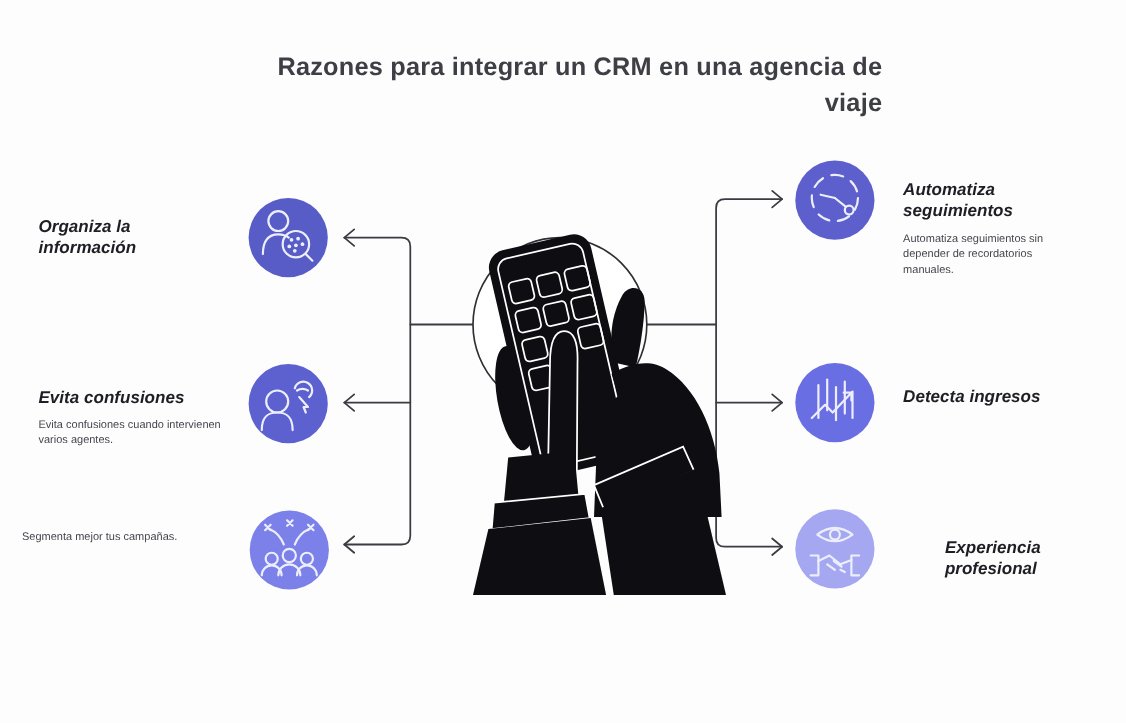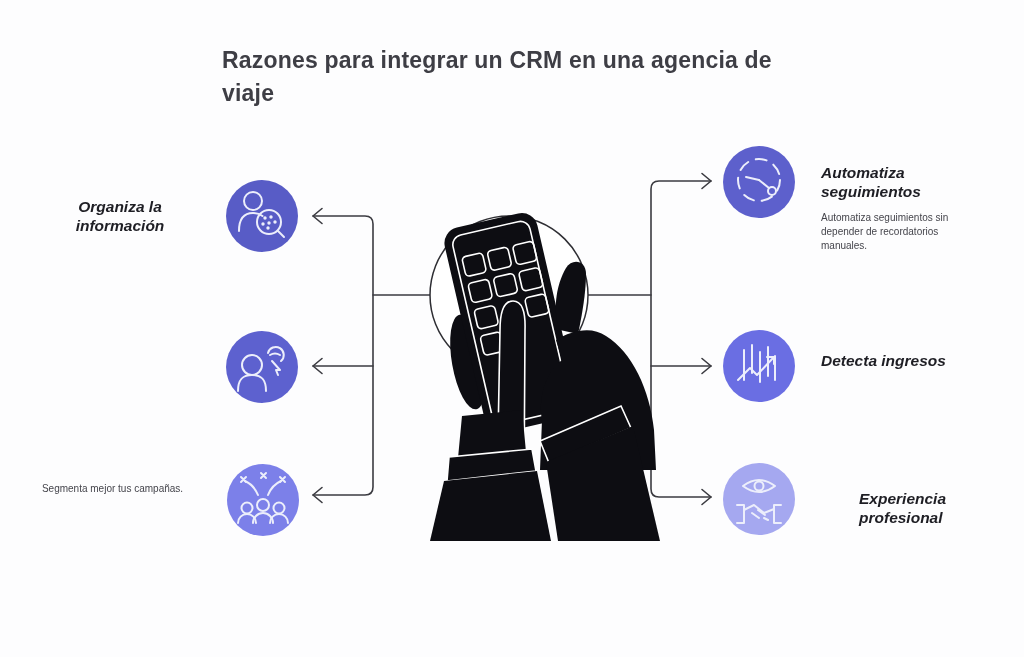--- a/index.html
+++ b/index.html
@@ -2,28 +2,28 @@
 <html><head>
 <meta charset="utf-8">
 <style>
   html,body{margin:0;padding:0;background:#ffffff;}
   .canvas{
     position:relative; width:1024px; height:657px; background:#fdfdfe;
     font-family:"Liberation Sans", sans-serif; overflow:hidden;
   }
   .title{
     position:absolute; left:222px; top:44px; width:580px; margin:0;
-    text-align:left; font-size:23px; font-weight:bold; color:#3e3e45;
+    text-align:right; font-size:23px; font-weight:bold; color:#3e3e45;
     line-height:1.42; letter-spacing:.2px;
   }
   .overlay{position:absolute; left:0; top:0;}
   .tb{position:absolute;}
   .tb h3{margin:0 0 9px 0; font-size:15.5px; font-weight:bold; color:#1e1e24; line-height:1.25;font-style:italic;}
   .tb p{margin:0; font-size:10px; color:#45454c; line-height:1.4;}
-  .tb.right-align{text-align:center;}
+  .tb.right-align{text-align:left;}
   .circ{position:absolute; width:72px; height:72px; border-radius:50%;}
   .circ svg{position:absolute; left:0; top:0;}
   .ic{stroke:#eceefb; fill:none; stroke-width:2; stroke-linecap:round; stroke-linejoin:round;}
   .ic-fill{fill:#eceefb; stroke:none;}
   .conn{stroke:#3b3b41; stroke-width:1.6; fill:none; stroke-linecap:round; stroke-linejoin:round;}
 </style>
 </head>
 <body>
 
 <div class="canvas">
@@ -86,20 +86,24 @@
       <path d="M449 457 L532 449 L536 471 L447 481 Z" fill="#0d0d12" stroke="#fff" stroke-width="1.6"></path>
       <path d="M444 481 L537 471 L551 541 L430 541 Z" fill="#0d0d12"></path>
 
       <path d="M540 441 L621 406 L631 428 L549 463 Z" fill="#0d0d12" stroke="#fff" stroke-width="1.6"></path>
       <path d="M546 462 L633 426 L660 541 L558 541 Z" fill="#0d0d12"></path>
     </g>
   </svg>
 
   <div class="tb right-align" style="left:35px; top:197px; width:170px;">
     <h3>Organiza la información</h3>
+  </div>
+  <div class="tb right-align" style="left:35px; top:352px; width:170px;">
+    <h3>Evita confusiones</h3>
+    <p>Evita confusiones cuando intervienen varios agentes.</p>
   </div>
   <div class="tb right-align" style="left:20px; top:482px; width:185px;">
     <p>Segmenta mejor tus campañas.</p>
   </div>
 
   <div class="tb" style="left:821px; top:163px; width:162px;">
     <h3>Automatiza seguimientos</h3>
     <p>Automatiza seguimientos sin depender de recordatorios manuales.</p>
   </div>
   <div class="tb" style="left:821px; top:351px; width:190px;">

